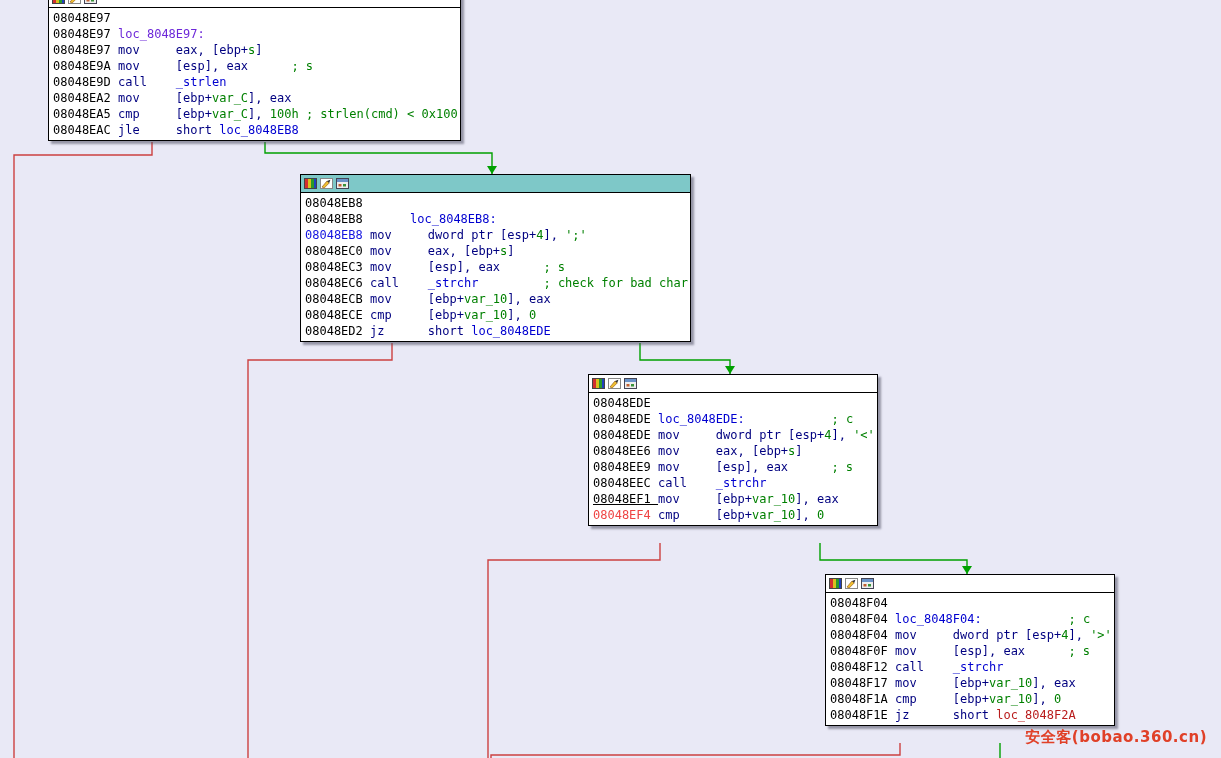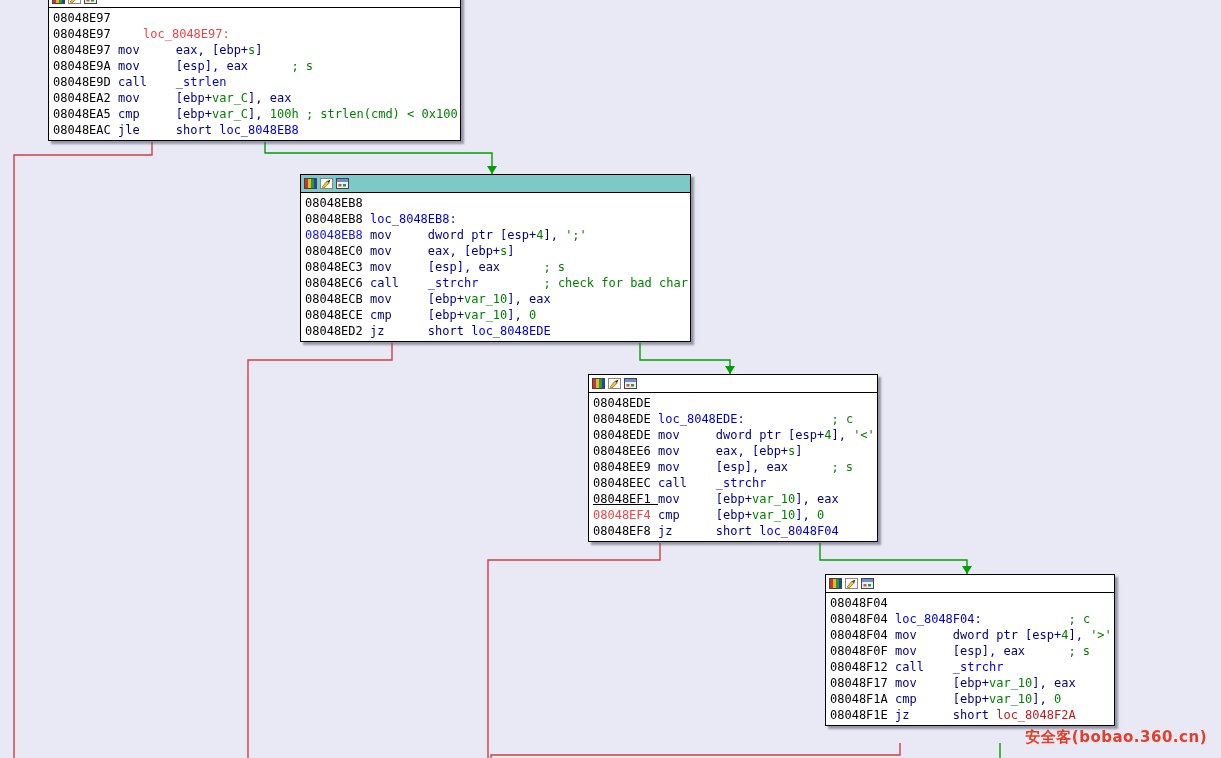--- a/index.html
+++ b/index.html
@@ -77,21 +77,21 @@
             <svg width="13" height="11" viewBox="0 0 13 11">
               <rect x="0.5" y="0.5" width="12" height="10" fill="#eee" stroke="#445"></rect>
               <rect x="1" y="1" width="11" height="3" fill="#6a92c8"></rect>
               <rect x="2.5" y="6" width="3" height="2.5" fill="#c06030"></rect>
               <rect x="7" y="6" width="3" height="2.5" fill="#3a933a"></rect>
             </svg>
           </span>
         </div>
         <div class="body">
           <div class="asm-line"><span style="color: rgb(0, 0, 0);">08048E97</span></div>
-          <div class="asm-line"><span style="color: rgb(0, 0, 0);">08048E97 </span><span style="color: #ef4444; margin-left: 25px;">loc_8048E97:</span></div>
+          <div class="asm-line"><span style="color: rgb(0, 0, 0);">08048E97 </span><span style="color: #6d28d9;">loc_8048E97:</span></div>
           <div class="asm-line"><span style="color: rgb(0, 0, 0);">08048E97 </span><span style="color: rgb(0, 0, 128);">mov     eax, [ebp+</span><span style="color: rgb(0, 128, 0);">s</span><span style="color: rgb(0, 0, 128);">]</span></div>
           <div class="asm-line"><span style="color: rgb(0, 0, 0);">08048E9A </span><span style="color: rgb(0, 0, 128);">mov     [esp], eax      </span><span style="color: rgb(0, 128, 0);">; s</span></div>
           <div class="asm-line"><span style="color: rgb(0, 0, 0);">08048E9D </span><span style="color: rgb(0, 0, 128);">call    </span><span style="color: rgb(0, 0, 208);">_strlen</span></div>
           <div class="asm-line"><span style="color: rgb(0, 0, 0);">08048EA2 </span><span style="color: rgb(0, 0, 128);">mov     [ebp+</span><span style="color: rgb(0, 128, 0);">var_C</span><span style="color: rgb(0, 0, 128);">], eax</span></div>
           <div class="asm-line"><span style="color: rgb(0, 0, 0);">08048EA5 </span><span style="color: rgb(0, 0, 128);">cmp     [ebp+</span><span style="color: rgb(0, 128, 0);">var_C</span><span style="color: rgb(0, 0, 128);">], </span><span style="color: rgb(0, 128, 0);">100h</span><span style="color: rgb(0, 0, 128);"> </span><span style="color: rgb(0, 128, 0);">; strlen(cmd) &lt; 0x100</span></div>
           <div class="asm-line"><span style="color: rgb(0, 0, 0);">08048EAC </span><span style="color: rgb(0, 0, 128);">jle     short </span><span style="color: rgb(0, 0, 208);">loc_8048EB8</span></div>
         </div>
       </div>
       <div class="block selected" style="left: 300px; top: 174px; width: 391px;">
         <div class="titlebar">
@@ -115,21 +115,21 @@
             <svg width="13" height="11" viewBox="0 0 13 11">
               <rect x="0.5" y="0.5" width="12" height="10" fill="#eee" stroke="#445"></rect>
               <rect x="1" y="1" width="11" height="3" fill="#6a92c8"></rect>
               <rect x="2.5" y="6" width="3" height="2.5" fill="#c06030"></rect>
               <rect x="7" y="6" width="3" height="2.5" fill="#3a933a"></rect>
             </svg>
           </span>
         </div>
         <div class="body">
           <div class="asm-line"><span style="color: rgb(0, 0, 0);">08048EB8</span></div>
-          <div class="asm-line"><span style="color: rgb(0, 0, 0);">08048EB8 </span><span style="color: rgb(0, 0, 208);">loc_8048EB8:</span></div>
+          <div class="asm-line"><span style="color: rgb(0, 0, 0);">08048EB8 </span><span style="color: rgb(0, 0, 208); margin-left: 40px;">loc_8048EB8:</span></div>
           <div class="asm-line"><span style="color: rgb(20, 20, 224);">08048EB8 </span><span style="color: rgb(0, 0, 128);">mov     dword ptr [esp+</span><span style="color: rgb(0, 128, 0);">4</span><span style="color: rgb(0, 0, 128);">], </span><span style="color: rgb(0, 128, 0);">';'</span></div>
           <div class="asm-line"><span style="color: rgb(0, 0, 0);">08048EC0 </span><span style="color: rgb(0, 0, 128);">mov     eax, [ebp+</span><span style="color: rgb(0, 128, 0);">s</span><span style="color: rgb(0, 0, 128);">]</span></div>
           <div class="asm-line"><span style="color: rgb(0, 0, 0);">08048EC3 </span><span style="color: rgb(0, 0, 128);">mov     [esp], eax      </span><span style="color: rgb(0, 128, 0);">; s</span></div>
           <div class="asm-line"><span style="color: rgb(0, 0, 0);">08048EC6 </span><span style="color: rgb(0, 0, 128);">call    </span><span style="color: rgb(0, 0, 208);">_strchr</span><span style="color: rgb(0, 0, 128);">         </span><span style="color: rgb(0, 128, 0);">; check for bad char</span></div>
           <div class="asm-line"><span style="color: rgb(0, 0, 0);">08048ECB </span><span style="color: rgb(0, 0, 128);">mov     [ebp+</span><span style="color: rgb(0, 128, 0);">var_10</span><span style="color: rgb(0, 0, 128);">], eax</span></div>
           <div class="asm-line"><span style="color: rgb(0, 0, 0);">08048ECE </span><span style="color: rgb(0, 0, 128);">cmp     [ebp+</span><span style="color: rgb(0, 128, 0);">var_10</span><span style="color: rgb(0, 0, 128);">], </span><span style="color: rgb(0, 128, 0);">0</span></div>
           <div class="asm-line"><span style="color: rgb(0, 0, 0);">08048ED2 </span><span style="color: rgb(0, 0, 128);">jz      short </span><span style="color: rgb(0, 0, 208);">loc_8048EDE</span></div>
         </div>
       </div>
       <div class="block" style="left: 588px; top: 374px; width: 290px;">
@@ -161,21 +161,20 @@
         </div>
         <div class="body">
           <div class="asm-line"><span style="color: rgb(0, 0, 0);">08048EDE</span></div>
           <div class="asm-line"><span style="color: rgb(0, 0, 0);">08048EDE </span><span style="color: rgb(0, 0, 208);">loc_8048EDE:</span><span style="color: rgb(0, 0, 128);">            </span><span style="color: rgb(0, 128, 0);">; c</span></div>
           <div class="asm-line"><span style="color: rgb(0, 0, 0);">08048EDE </span><span style="color: rgb(0, 0, 128);">mov     dword ptr [esp+</span><span style="color: rgb(0, 128, 0);">4</span><span style="color: rgb(0, 0, 128);">], </span><span style="color: rgb(0, 128, 0);">'&lt;'</span></div>
           <div class="asm-line"><span style="color: rgb(0, 0, 0);">08048EE6 </span><span style="color: rgb(0, 0, 128);">mov     eax, [ebp+</span><span style="color: rgb(0, 128, 0);">s</span><span style="color: rgb(0, 0, 128);">]</span></div>
           <div class="asm-line"><span style="color: rgb(0, 0, 0);">08048EE9 </span><span style="color: rgb(0, 0, 128);">mov     [esp], eax      </span><span style="color: rgb(0, 128, 0);">; s</span></div>
           <div class="asm-line"><span style="color: rgb(0, 0, 0);">08048EEC </span><span style="color: rgb(0, 0, 128);">call    </span><span style="color: rgb(0, 0, 208);">_strchr</span></div>
           <div class="asm-line"><span style="color: rgb(0, 0, 0); text-decoration: underline;">08048EF1 </span><span style="color: rgb(0, 0, 128);">mov     [ebp+</span><span style="color: rgb(0, 128, 0);">var_10</span><span style="color: rgb(0, 0, 128);">], eax</span></div>
           <div class="asm-line"><span style="color: #ef4444;">08048EF4 </span><span style="color: rgb(0, 0, 128);">cmp     [ebp+</span><span style="color: rgb(0, 128, 0);">var_10</span><span style="color: rgb(0, 0, 128);">], </span><span style="color: rgb(0, 128, 0);">0</span></div>
-          <div class="asm-line"><span style="color: rgb(0, 0, 0);">08048EF8 </span><span style="color: rgb(0, 0, 128);">jz      short </span><span style="color: rgb(0, 0, 208);">loc_8048F04</span></div>
         </div>
       </div>
       <div class="block" style="left: 825px; top: 574px; width: 290px;">
         <div class="titlebar">
           <span class="nodeicon">
             <svg width="13" height="11" viewBox="0 0 13 11">
               <rect x="0.5" y="0.5" width="12" height="10" fill="#fff" stroke="#444"></rect>
               <rect x="1" y="1" width="3" height="9" fill="#d23030"></rect>
               <rect x="4" y="1" width="3" height="9" fill="#d8c020"></rect>
               <rect x="7" y="1" width="3" height="9" fill="#2a9a2a"></rect>

